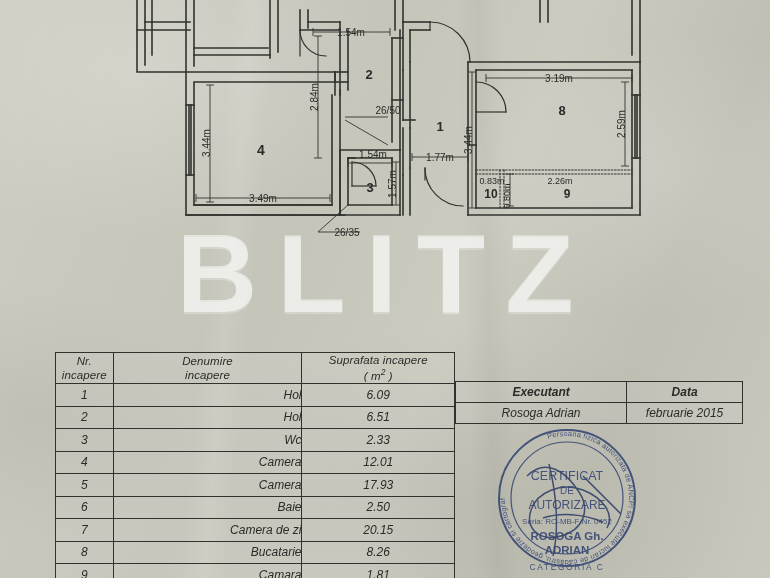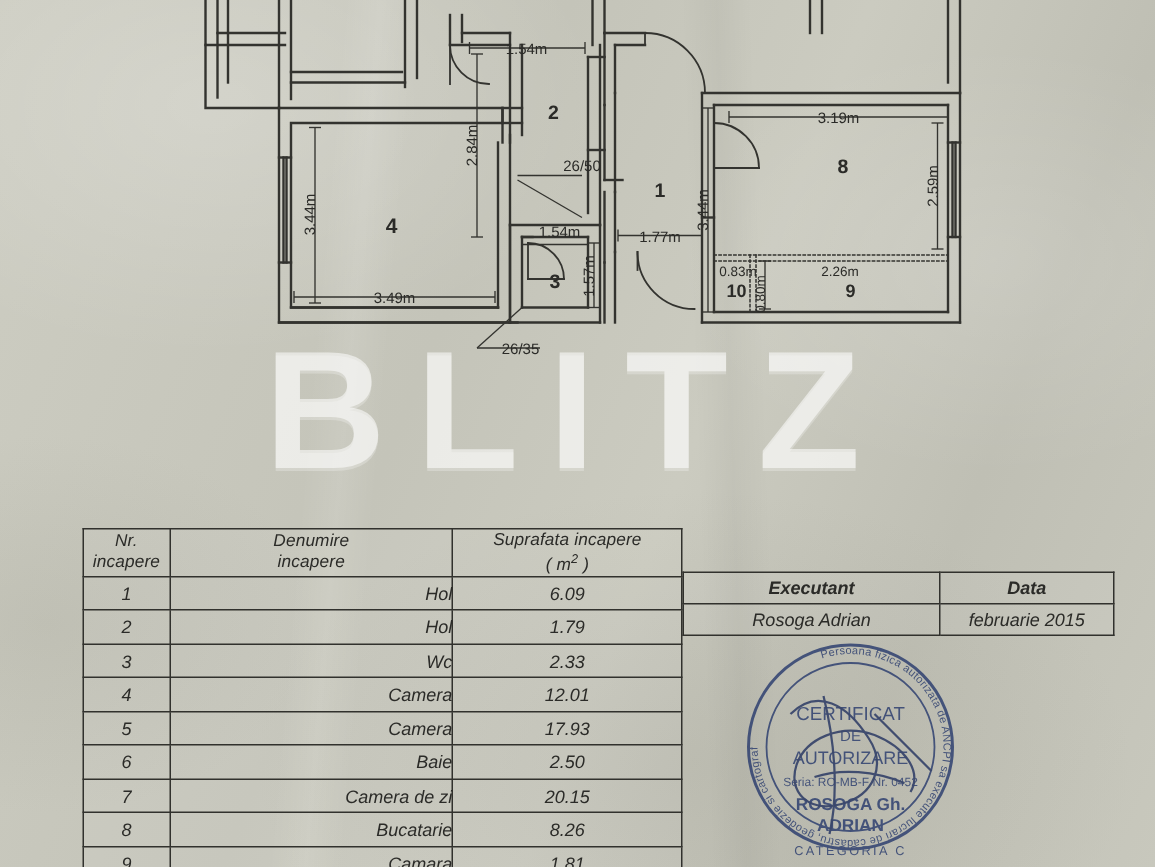--- a/index.html
+++ b/index.html
@@ -373,21 +373,21 @@
     </thead>
     <tbody id="rooms-table-body">
         <tr>
           <td class="col-nr">1</td>
           <td class="col-name">Hol</td>
           <td class="col-area">6.09</td>
         </tr>
         <tr>
           <td class="col-nr">2</td>
           <td class="col-name">Hol</td>
-          <td class="col-area">1.79</td>
+          <td class="col-area">6.51</td>
         </tr>
         <tr>
           <td class="col-nr">3</td>
           <td class="col-name">Wc</td>
           <td class="col-area">2.33</td>
         </tr>
         <tr>
           <td class="col-nr">4</td>
           <td class="col-name">Camera</td>
           <td class="col-area">12.01</td>

